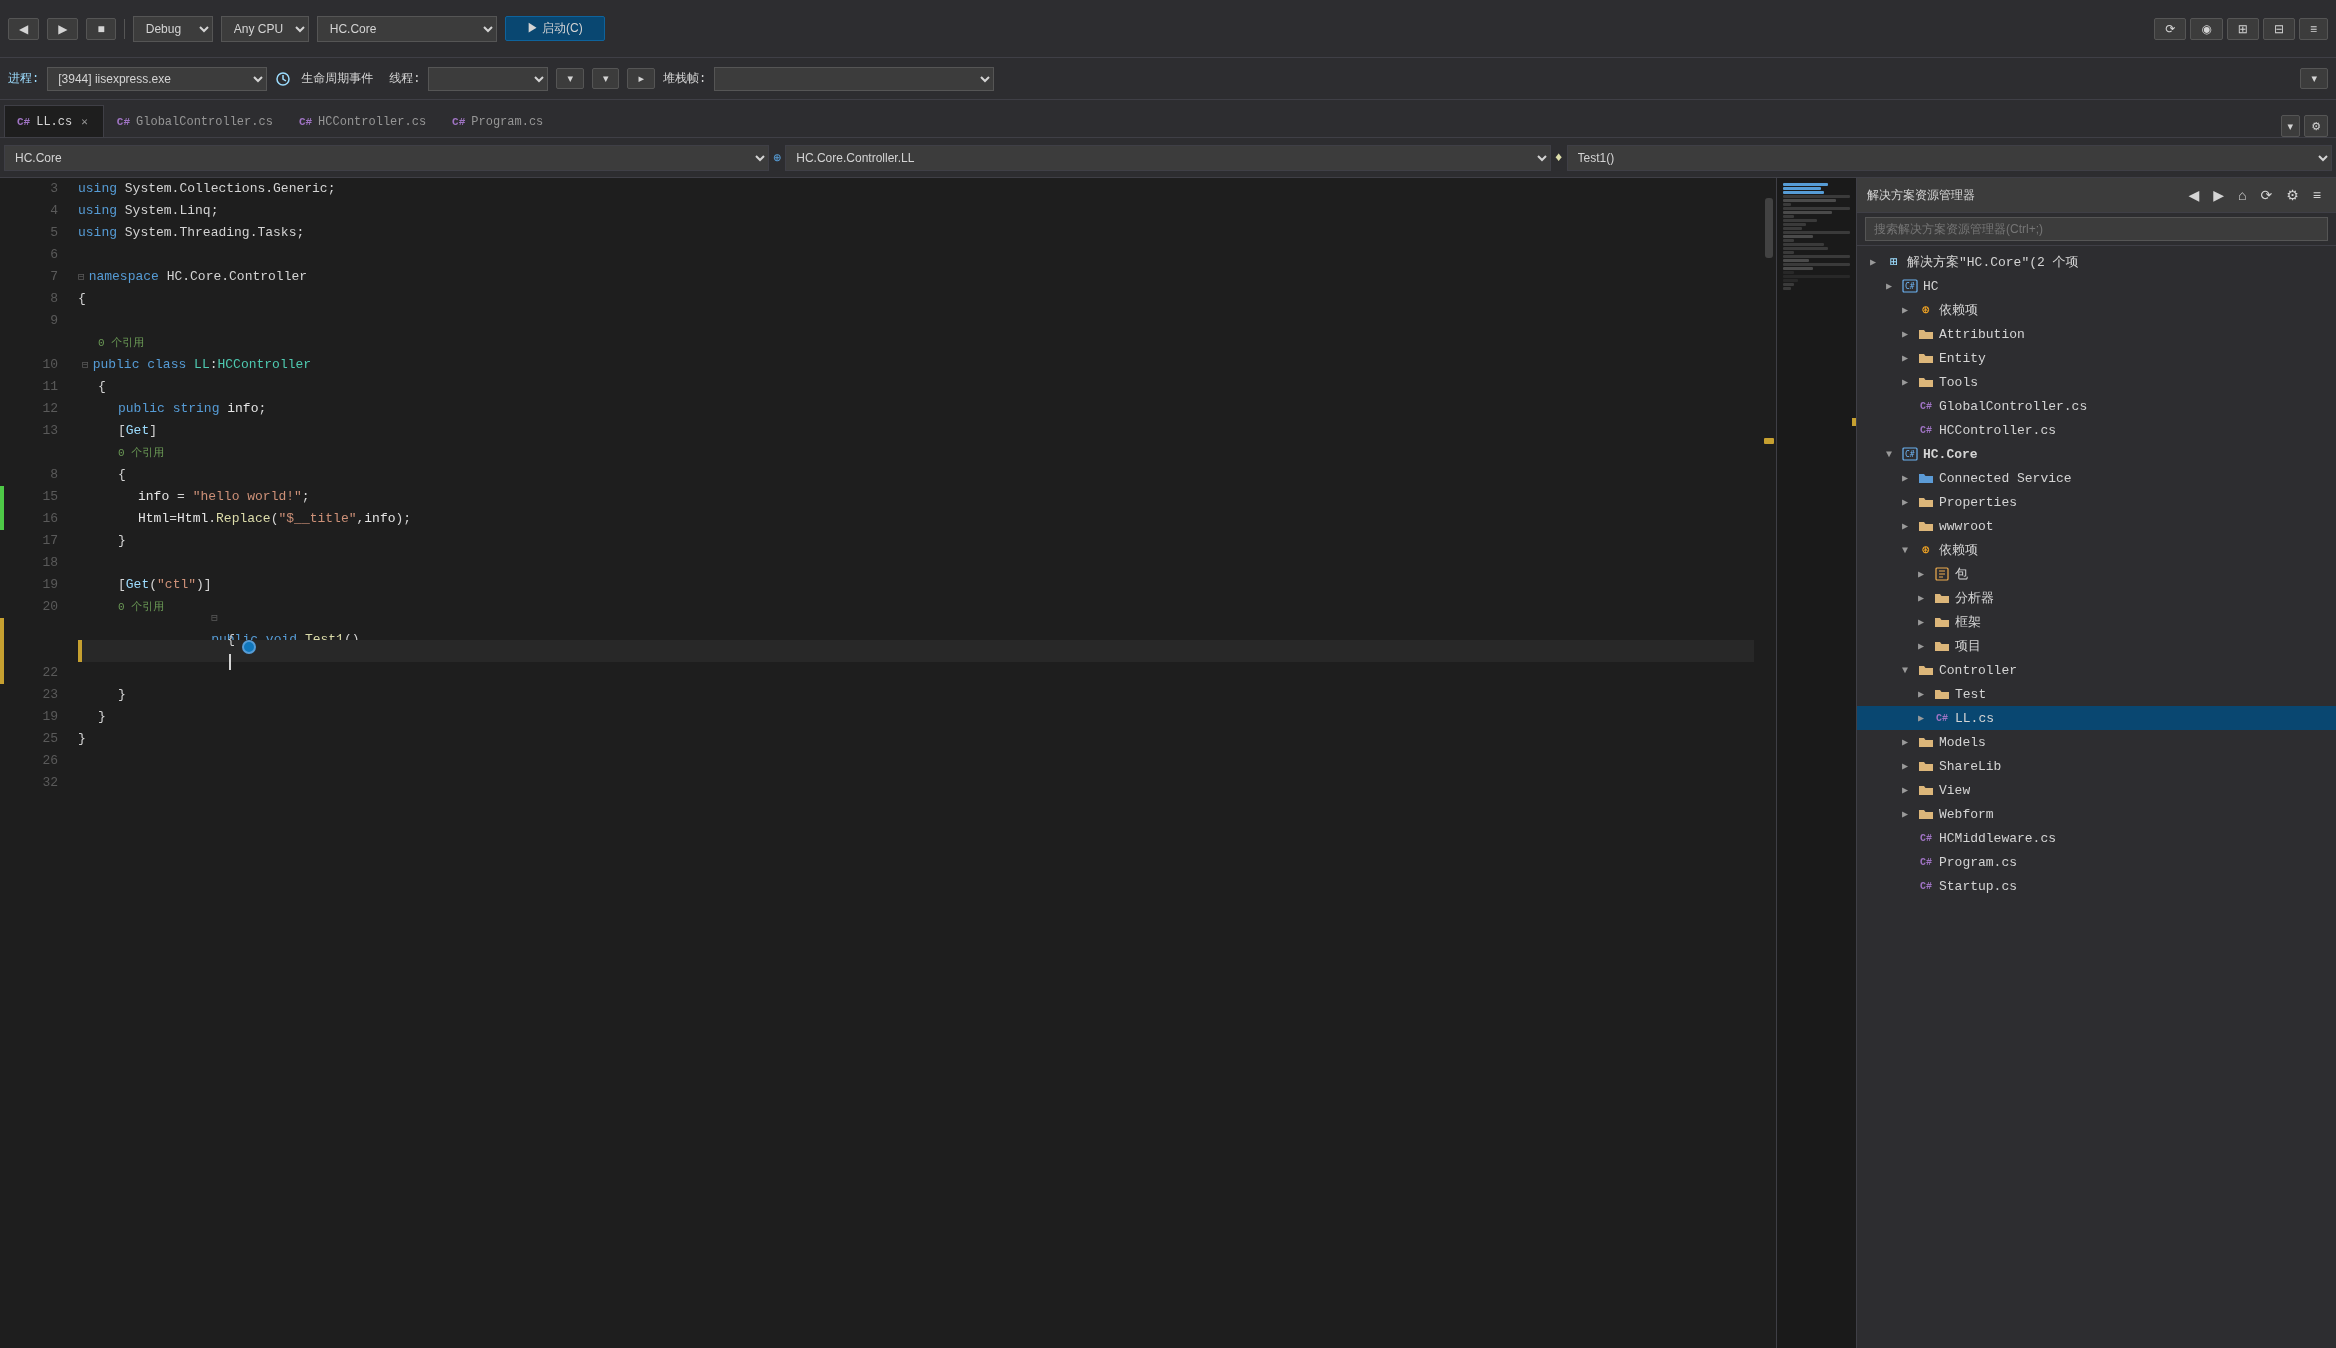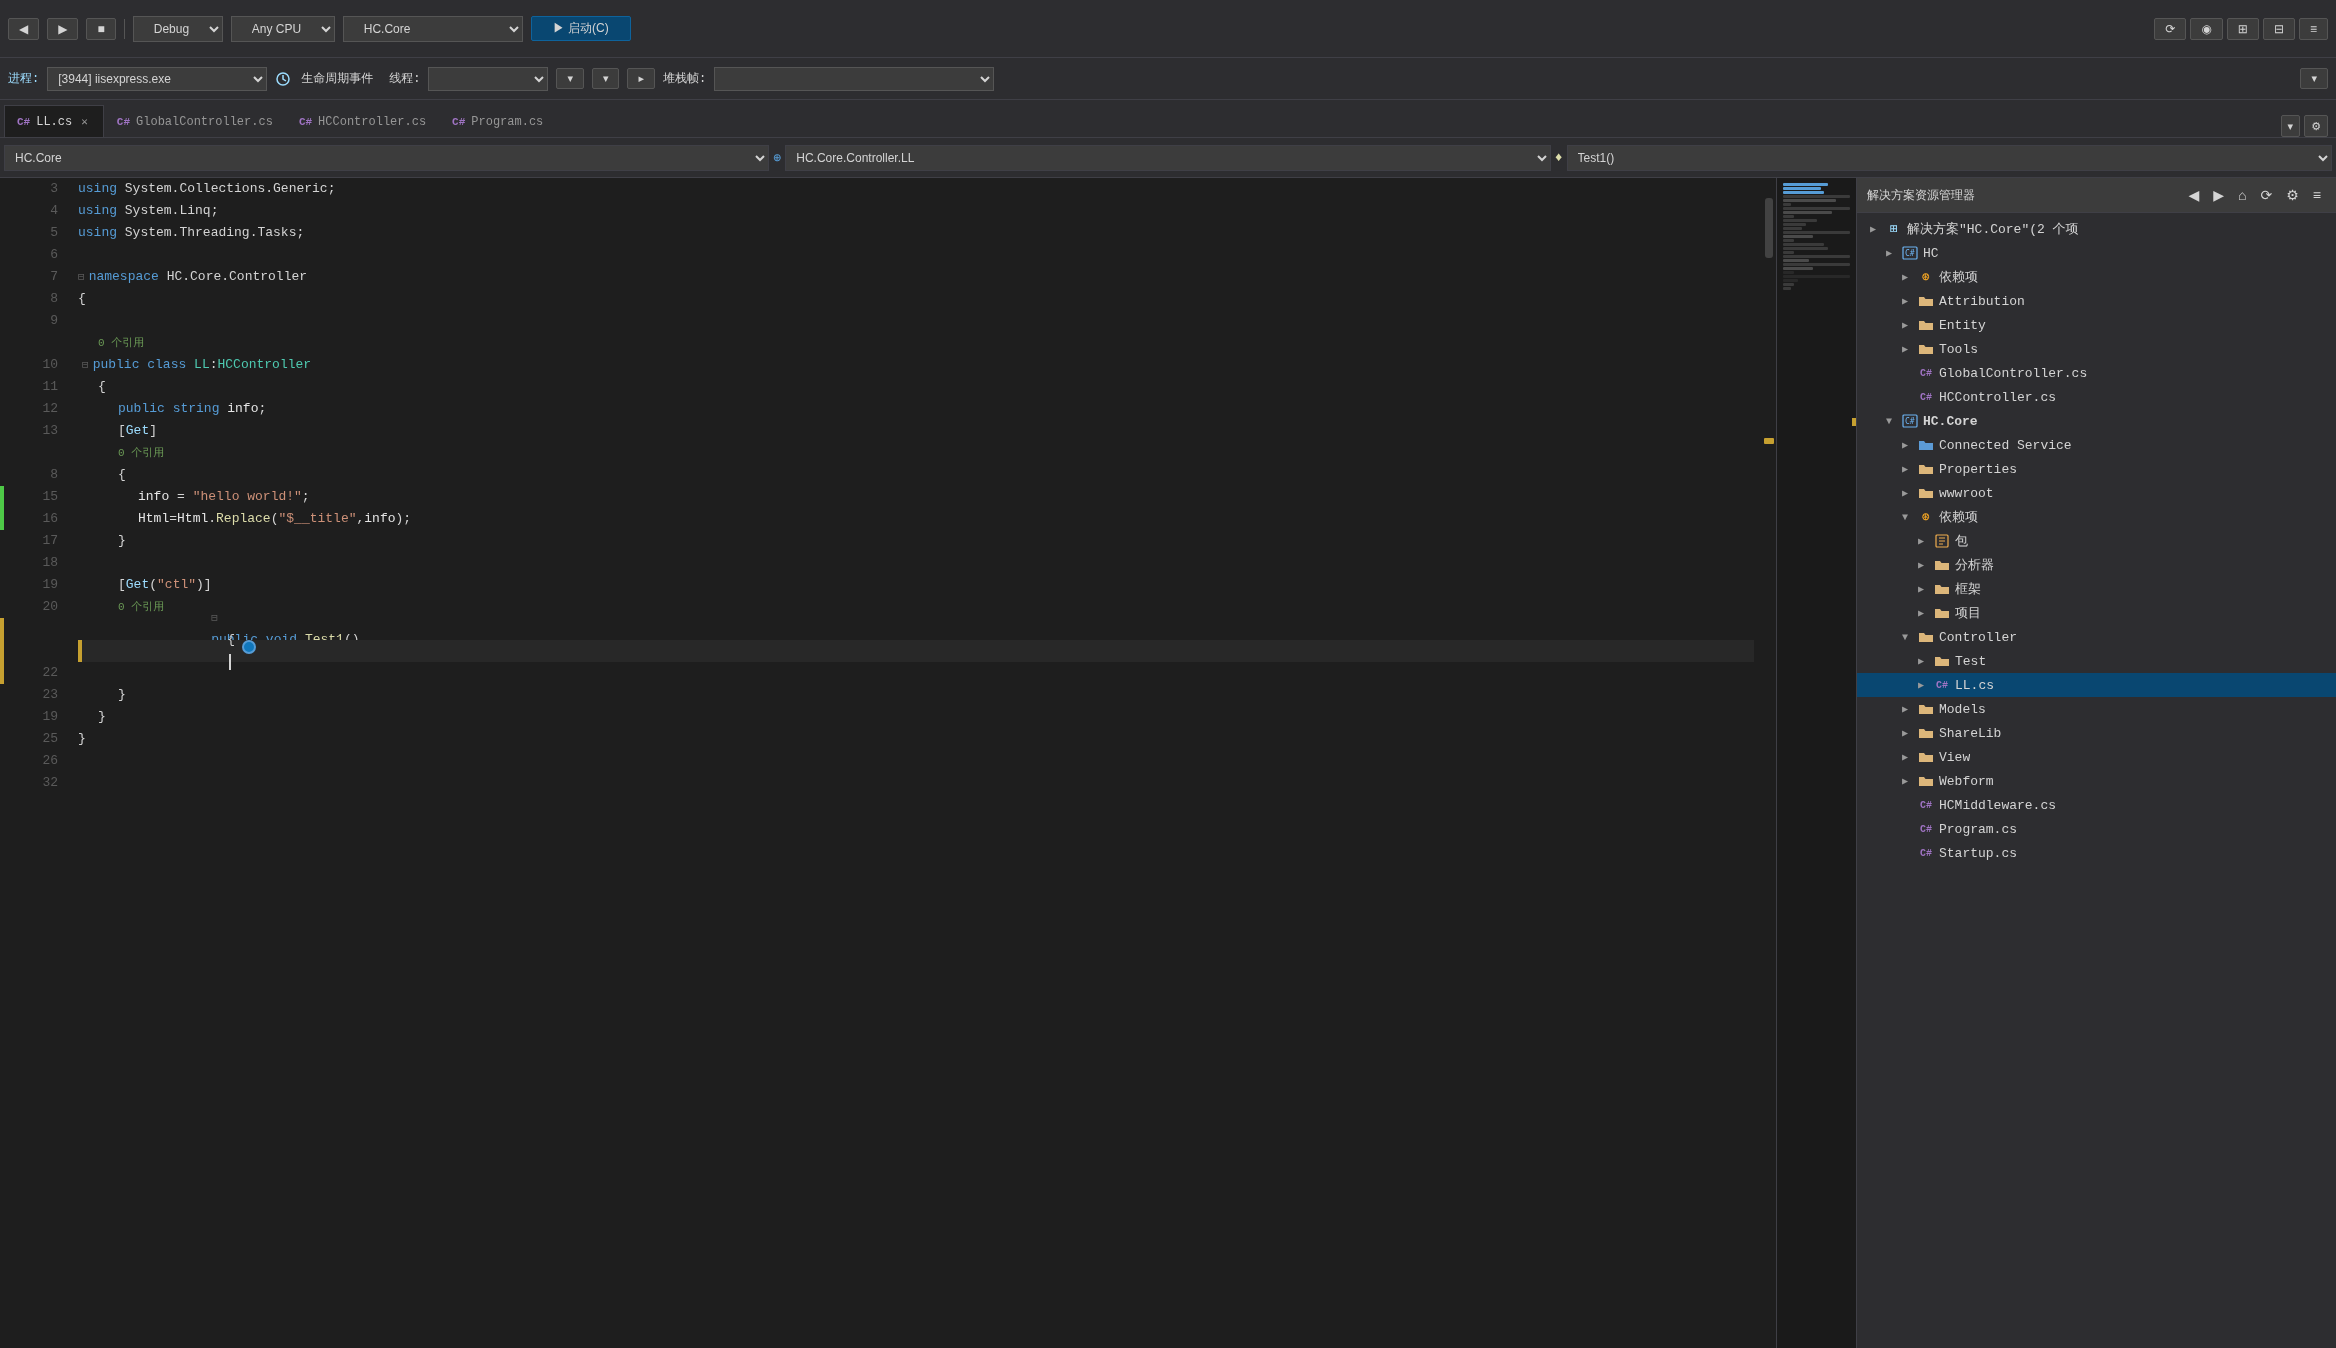--- a/index.html
+++ b/index.html
@@ -29,21 +29,21 @@
       color: #d4d4d4;
       padding: 3px 10px;
       font-size: 12px;
       cursor: pointer;
       border-radius: 2px;
     }
     .toolbar-select {
       background: #3c3c3c;
       border: 1px solid #555;
       color: #d4d4d4;
-      padding: 3px 16px;
+      padding: 3px 8px;
       font-size: 12px;
       height: 26px;
       min-width: 80px;
     }
 
     
     .process-bar {
       background: #2d2d30;
       height: 42px;
       display: flex;
@@ -654,20 +654,23 @@
         <span style="margin-left:auto;display:flex;gap:4px;">
           <button class="sidebar-tool-btn">◀</button>
           <button class="sidebar-tool-btn">▶</button>
           <button class="sidebar-tool-btn">⌂</button>
           <button class="sidebar-tool-btn">⟳</button>
           <button class="sidebar-tool-btn">⚙</button>
           <button class="sidebar-tool-btn">≡</button>
         </span>
       </div>
 
+      <div class="sidebar-toolbar">
+        <input class="sidebar-search" type="text" placeholder="搜索解决方案资源管理器(Ctrl+;)" style="">
+      </div>
 
       <div class="tree-container">
 
         <div class="tree-item indent-0">
           <div class="tree-chevron">▶</div>
           <div class="tree-icon icon-solution">⊞</div>
           <span class="tree-label">解决方案"HC.Core"(2 个项</span>
         </div>
 
         <div class="tree-item indent-1">

